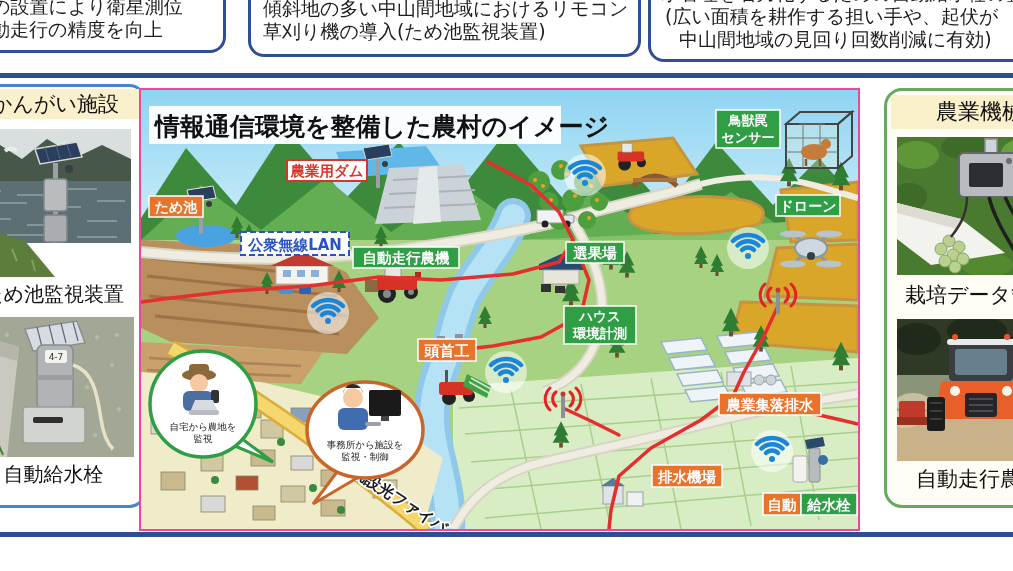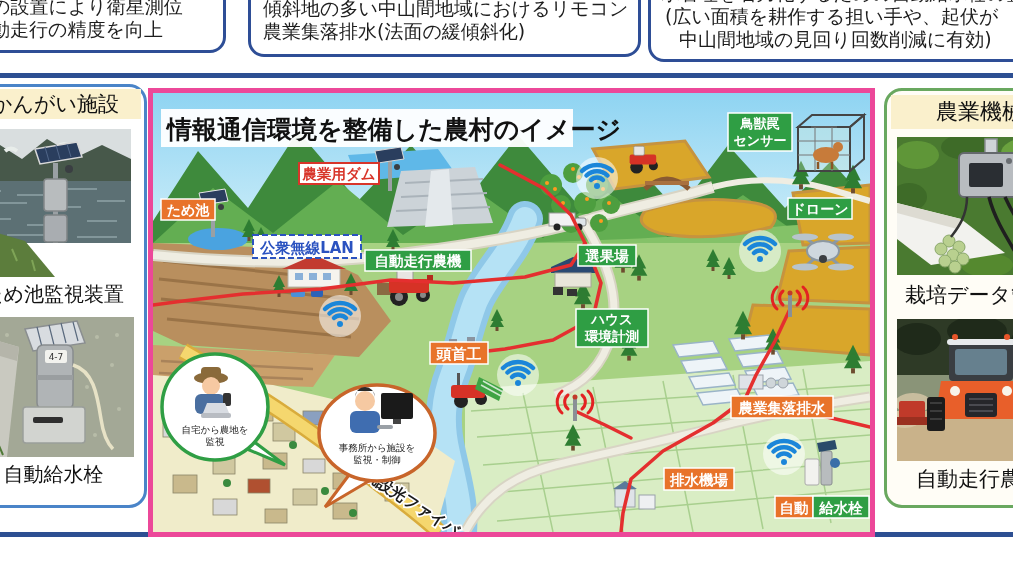--- a/index.html
+++ b/index.html
@@ -17,39 +17,39 @@
   .hrule{position:absolute;left:0;width:1013px;height:5px;background:#2d4f92;}
   
   .panel{position:absolute;box-sizing:border-box;background:#fff;border-radius:18px;}
   .panel-blue{border:3px solid #4a84c8;}
   .panel-green{border:3px solid #69a85f;background:#fffdf6;}
   .panel-header{position:absolute;background:#faf0cc;text-align:center;color:#111;white-space:nowrap;}
   .panel-label{position:absolute;width:100%;text-align:center;color:#111;white-space:nowrap;}
   .photo{position:absolute;overflow:hidden;}
   .photo svg{display:block;}
   
-  #main-illustration{position:absolute;left:148px;top:88px;width:717px;height:439px;border:5px solid #ec4899;box-sizing:content-box;background:#c4b5fd;}
+  #main-illustration{position:absolute;left:139px;top:88px;width:717px;height:439px;border:2px solid #ec4899;box-sizing:content-box;background:#c4b5fd;}
   text{font-family:"DejaVu Sans","Liberation Sans",sans-serif;}
   .lbl-white{fill:#ffffff;font-weight:bold;}
   .outline-txt{paint-order:stroke;stroke:#ffffff;stroke-width:3.5px;fill:#1a1a1a;font-weight:bold;}
 </style>
 </head>
 <body>
 
 <div class="note-box" style="left:-170px;top:-52px;width:396px;height:105px;">
   <div class="note-text" style="left:158px;bottom:10px;">
     <div>の設置により衛星測位</div>
     <div>動走行の精度を向上</div>
   </div>
 </div>
 
 <div class="note-box" style="left:248px;top:-50px;width:393px;height:107px;">
   <div class="note-text" style="left:12px;bottom:12px;">
     <div>傾斜地の多い中山間地域におけるリモコン</div>
-    <div>農業集落排水(法面の緩傾斜化)</div>
+    <div>草刈り機の導入(ため池監視装置)</div>
   </div>
 </div>
 
 <div class="note-box" style="left:648px;top:-64px;width:480px;height:126px;">
   <div class="note-text" style="left:10px;bottom:8px;line-height:23px;">
     <div>水管理を省力化するための自動給水栓の整備</div>
     <div style="margin-left:4px;">(広い面積を耕作する担い手や、起伏が</div>
     <div style="margin-left:18px;">中山間地域の見回り回数削減に有効)</div>
   </div>
 </div>

